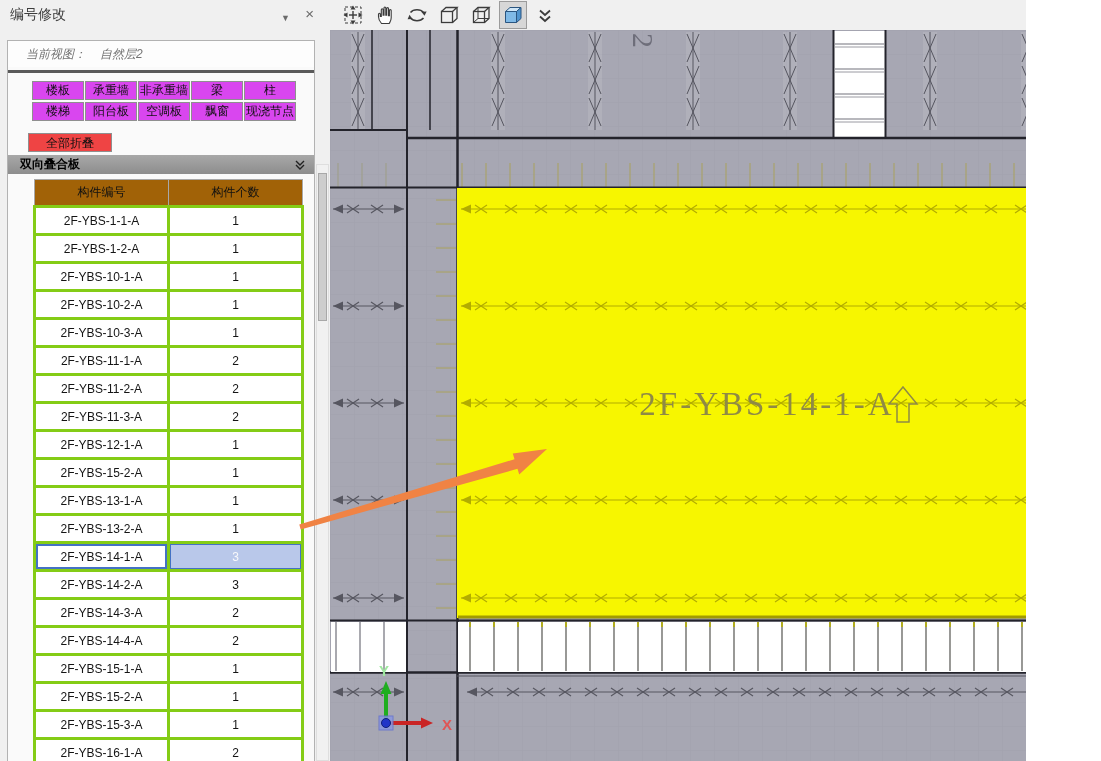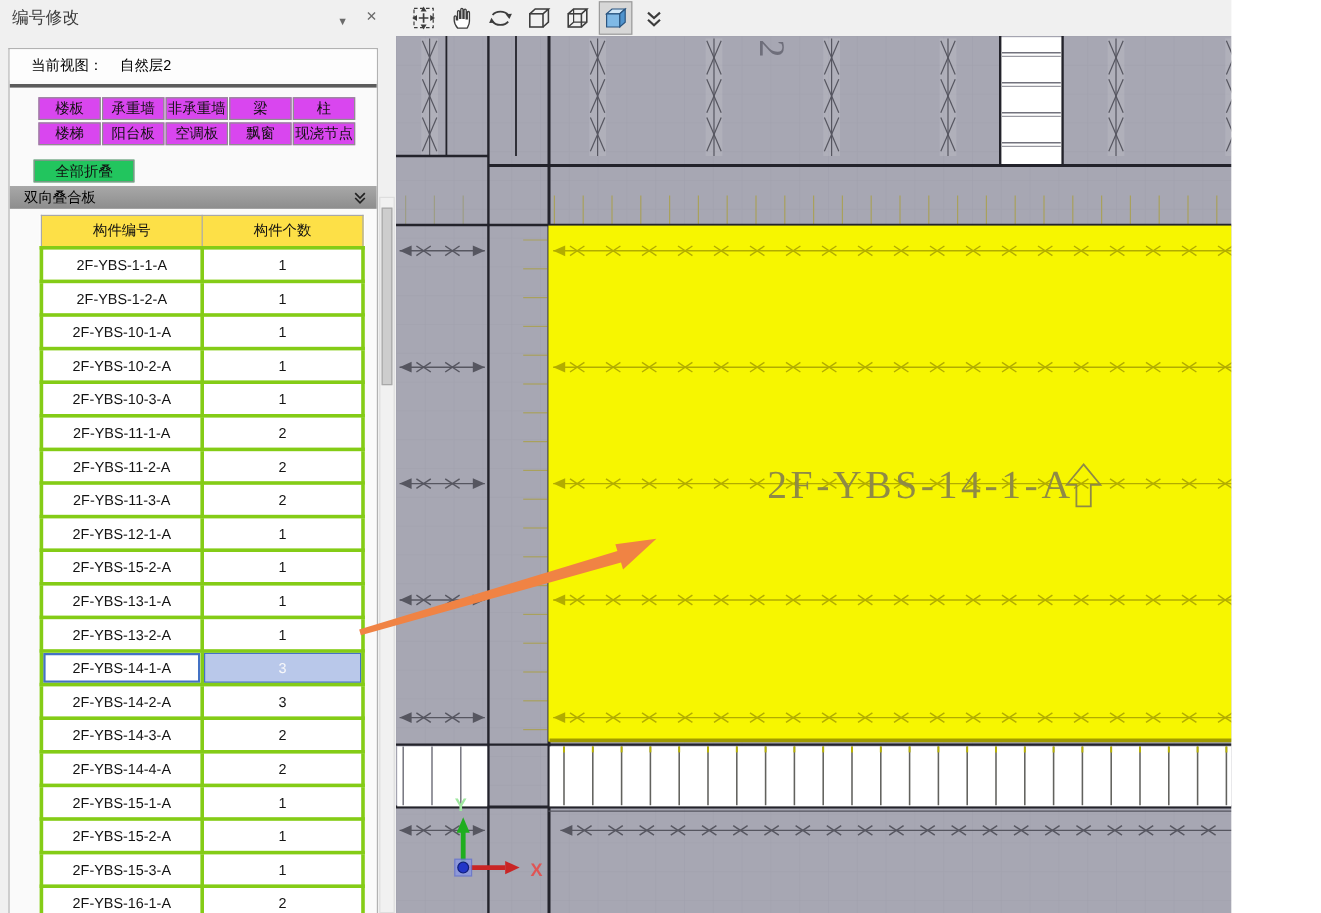--- a/index.html
+++ b/index.html
@@ -7,36 +7,36 @@
        font-family:"Liberation Sans",sans-serif;font-size:12px;color:#222;}
   
   #panel{position:absolute;left:0;top:0;width:330px;height:761px;background:#f0f0f0;border-right:1px solid #c9c9c9;}
   .titlebar{position:relative;height:30px;}
   .panel-title{position:absolute;left:10px;top:6px;font-size:14px;color:#3c3c3c;}
   .tb-ic{position:absolute;top:7px;color:#6b6b6b;cursor:default;line-height:16px;}
   #menuIc{right:40px;font-size:9px;top:10px;}
   #closeIc{right:16px;font-size:15px;top:6px;}
   .body-box{position:absolute;left:7px;top:40px;width:306px;bottom:0;background:#fafafa;
             border:1px solid #b2b2b2;border-bottom:none;overflow:hidden;}
-  .info{background:#fdfdfd;padding:5px 6px 4px 6px;line-height:17px;color:#000000;}
+  .info{background:#fdfdfd;padding:5px 6px 4px 6px;line-height:17px;color:#737373;font-style:italic;}
   .info .l1{padding-left:12px;}
   .info .l1 .val{margin-left:14px;}
   .sep{height:3px;background:#5a5a5a;margin-top:3px;}
   .btnrow{display:flex;gap:1px;margin:8px 0 0 24px;}
   .btnrow.second{margin-top:2px;}
   .cbtn{width:52px;height:19px;font-size:12px;padding:0;border:1px solid #8f8f8f;background:#d946ef;
         font-family:"Liberation Sans",sans-serif;color:#111;line-height:17px;}
   .collapse{margin:12px 0 0 20px;width:84px;height:19px;font-size:12px;border:1px solid #8f8f8f;
-            background:#22c55e;font-family:"Liberation Sans",sans-serif;color:#111;}
+            background:#ef4444;font-family:"Liberation Sans",sans-serif;color:#111;}
   .sec-header{position:relative;height:19px;margin-top:3px;background:linear-gradient(#a8a8a8,#8d8d8d);
-              display:flex;align-items:center;padding-left:12px;color:#000;}
+              display:flex;align-items:center;padding-left:12px;color:#000;font-weight:bold;}
   .sec-header svg{position:absolute;right:8px;top:4px;}
   table{border-collapse:collapse;table-layout:fixed;width:262px;margin:5px 0 0 25px;background:#fff;
         border:1px solid #7a7a7a;}
-  th{width:131px;height:23px;background:#fde047;border:1px solid #a8a8a8;font-weight:normal;font-size:12px;color:#111;}
+  th{width:131px;height:23px;background:#a16207;border:1px solid #a8a8a8;font-weight:normal;font-size:12px;color:#111;}
   td{height:23px;border:3px solid #84cc16;text-align:center;font-size:12px;color:#141414;background:#fff;}
   tr.selected td.c1{box-shadow:inset 0 0 0 2px #4472c4;}
   tr.selected td.c2{background:#b9c8ea;box-shadow:inset 0 0 0 1px #4472c4;color:#f8f8fa;}
   .vscroll{position:absolute;left:316px;top:164px;bottom:0;width:11px;background:#f1f1f1;border:1px solid #dedede;}
   .vscroll .thumb{margin:8px auto 0 auto;width:9px;height:148px;background:#cdcdcd;border:1px solid #a8a8a8;box-sizing:border-box;}
   
   #main{position:absolute;left:330px;top:0;width:771px;height:761px;background:#f0f0f0;}
   #toolbar{height:30px;display:flex;align-items:center;padding-left:9px;gap:4px;}
   .tool{width:26px;height:26px;display:flex;align-items:center;justify-content:center;border:1px solid transparent;}
   .tool.active{background:#d7d7d7;border:1px solid #9b9b9b;}

